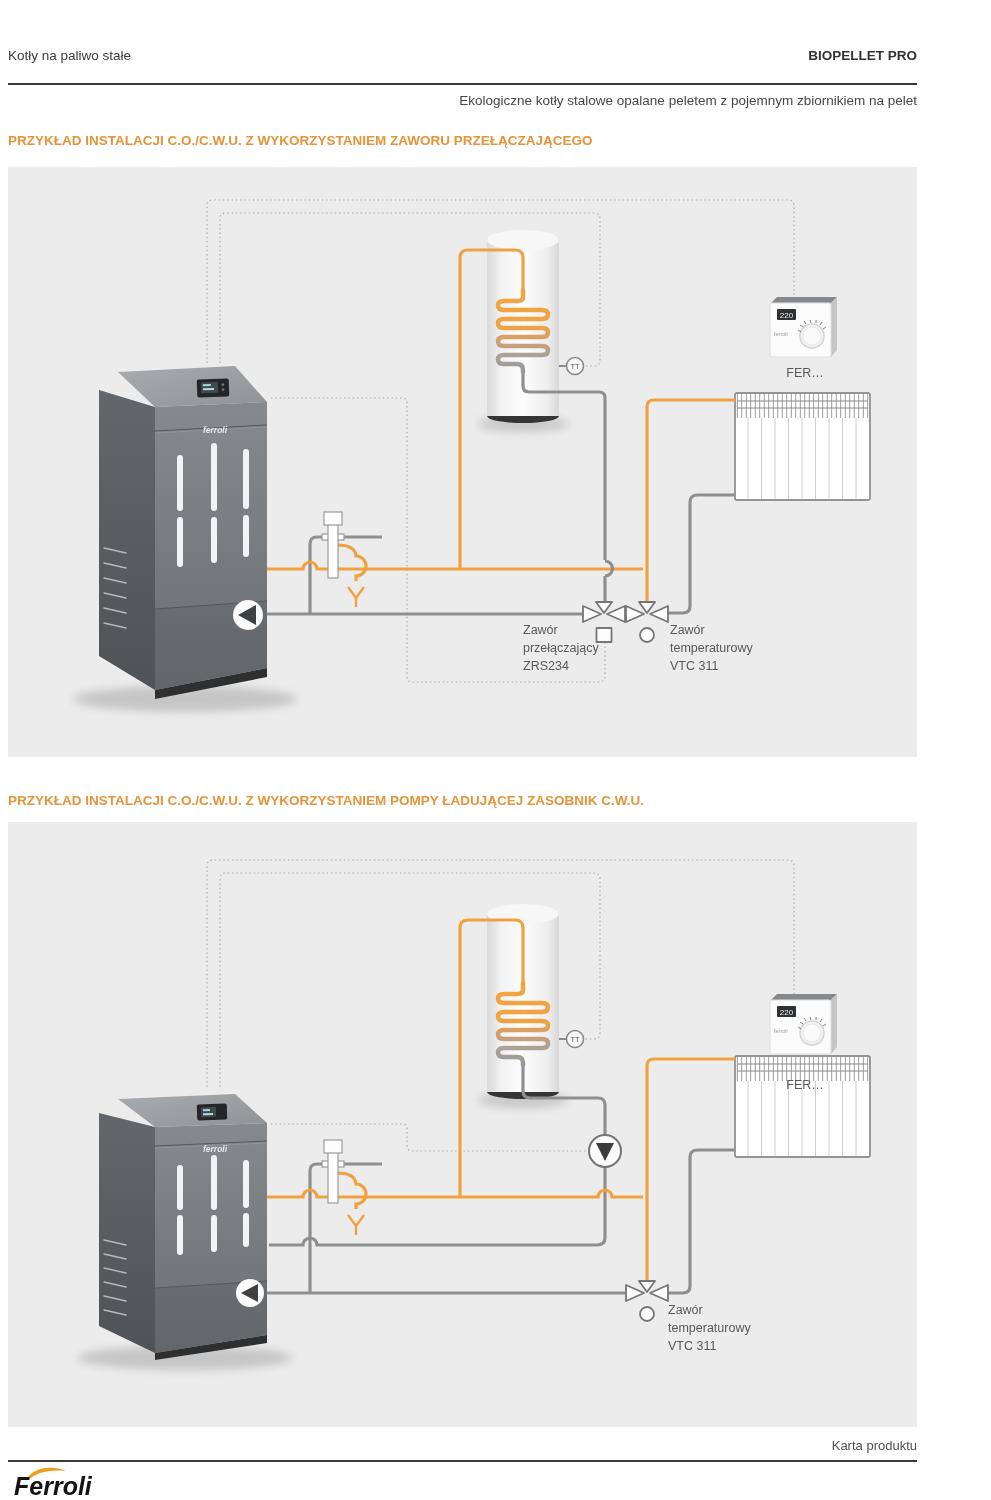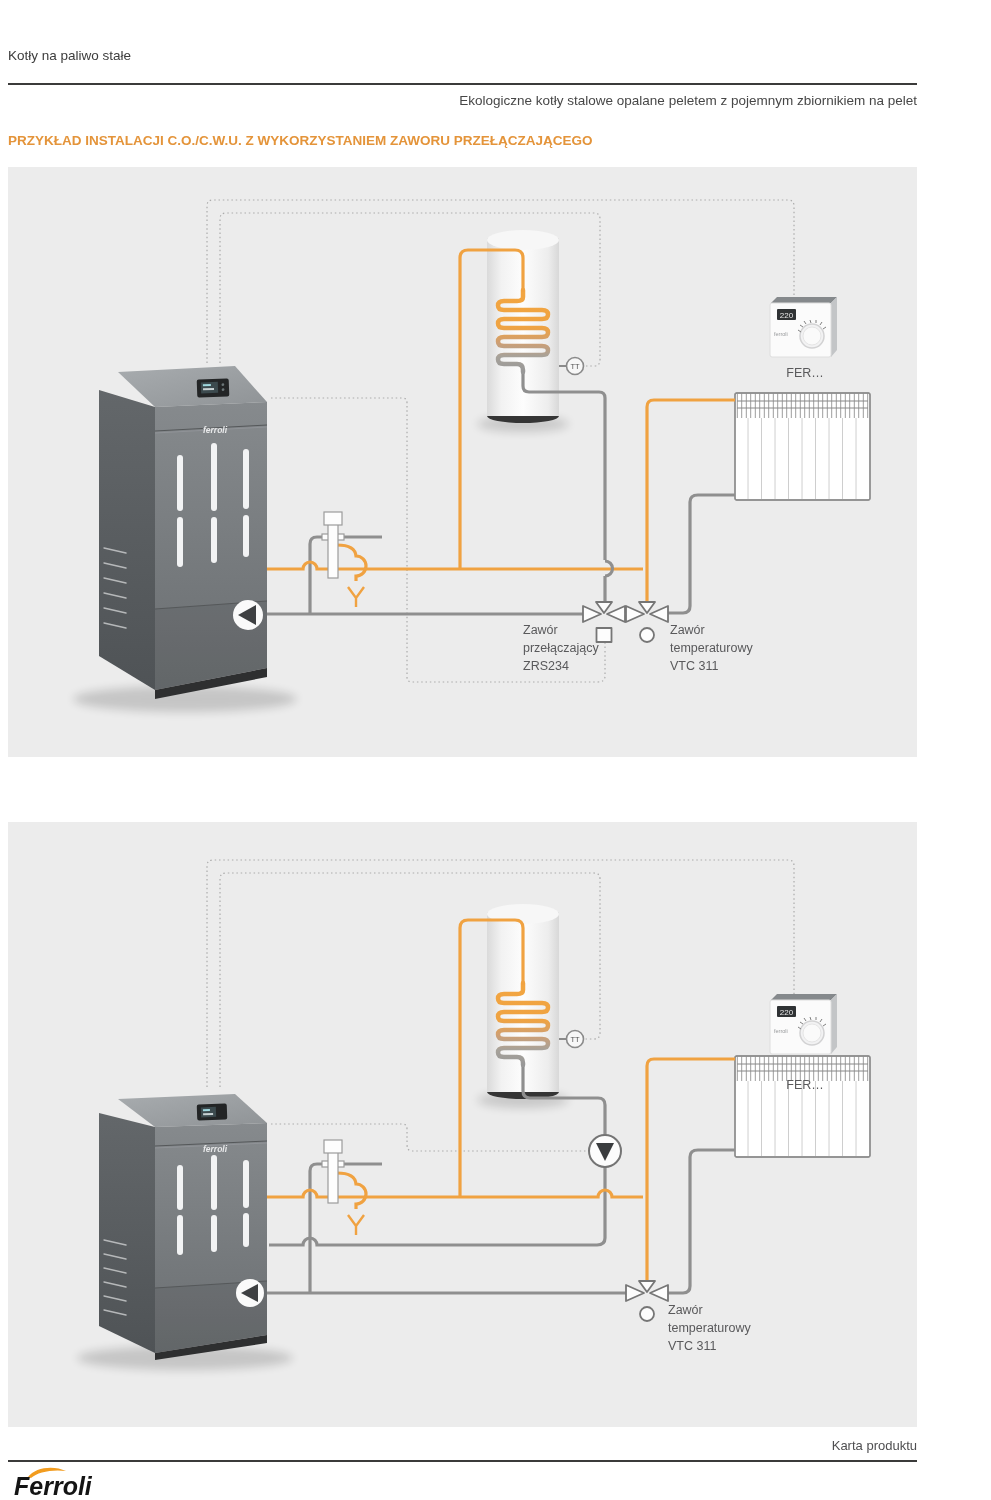--- a/index.html
+++ b/index.html
@@ -66,20 +66,21 @@
       <pattern id="radsec" patternUnits="userSpaceOnUse" width="13.5" height="400" patternTransform="translate(735,0)">
         <line x1="13.4" y1="0" x2="13.4" y2="400" stroke="#AFAFAF" stroke-width="1"></line>
       </pattern>
       <filter id="blurF" x="-50%" y="-50%" width="200%" height="200%">
         <feGaussianBlur stdDeviation="5"></feGaussianBlur>
       </filter>
     </defs>
   </svg>
 
   <div class="abs hdr-left">Kotły na paliwo stałe</div>
+  <div class="abs hdr-right">BIOPELLET PRO</div>
   <div class="abs rule rule1"></div>
   <div class="abs sec-title">PRZYKŁAD INSTALACJI C.O./C.W.U. Z WYKORZYSTANIEM ZAWORU PRZEŁĄCZAJĄCEGO</div>
 
   <div class="abs subtitle">Ekologiczne kotły stalowe opalane peletem z pojemnym zbiornikiem na pelet</div>
 
   <svg class="abs diagram d1" width="909" height="590" viewBox="8 167 909 590">
     <rect x="8" y="167" width="909" height="590" fill="#ECECEC"></rect>
 
     <g fill="none" stroke="#ABABAB" stroke-width="1.2" stroke-dasharray="1.5 2.8">
       <path d="M207,363 V206 Q207,200 213,200 H788 Q794,200 794,206 V299"></path>
@@ -213,20 +214,21 @@
     <g>
       <text x="523" y="634" class="lbl">Zawór</text>
       <text x="523" y="652" class="lbl">przełączający</text>
       <text x="523" y="670" class="lbl">ZRS234</text>
       <text x="670" y="634" class="lbl">Zawór</text>
       <text x="670" y="652" class="lbl">temperaturowy</text>
       <text x="670" y="670" class="lbl">VTC 311</text>
     </g>
   </svg>
 
+  <div class="abs sec-title sec-title2">PRZYKŁAD INSTALACJI C.O./C.W.U. Z WYKORZYSTANIEM POMPY ŁADUJĄCEJ ZASOBNIK C.W.U.</div>
 
   <svg class="abs diagram d2" width="909" height="605" viewBox="8 822 909 605">
     <rect x="8" y="822" width="909" height="605" fill="#ECECEC"></rect>
 
     <g fill="none" stroke="#ABABAB" stroke-width="1.2" stroke-dasharray="1.5 2.8">
       <path d="M207,1087 V866 Q207,860 213,860 H788 Q794,860 794,866 V994"></path>
       <path d="M220,1087 V879 Q220,873 226,873 H594 Q600,873 600,879 V1033 Q600,1039 594,1039 H584"></path>
       <path d="M271,1124 H402 Q407,1124 407,1129 V1144 Q407,1151 412,1151 H587"></path>
     </g>
 

